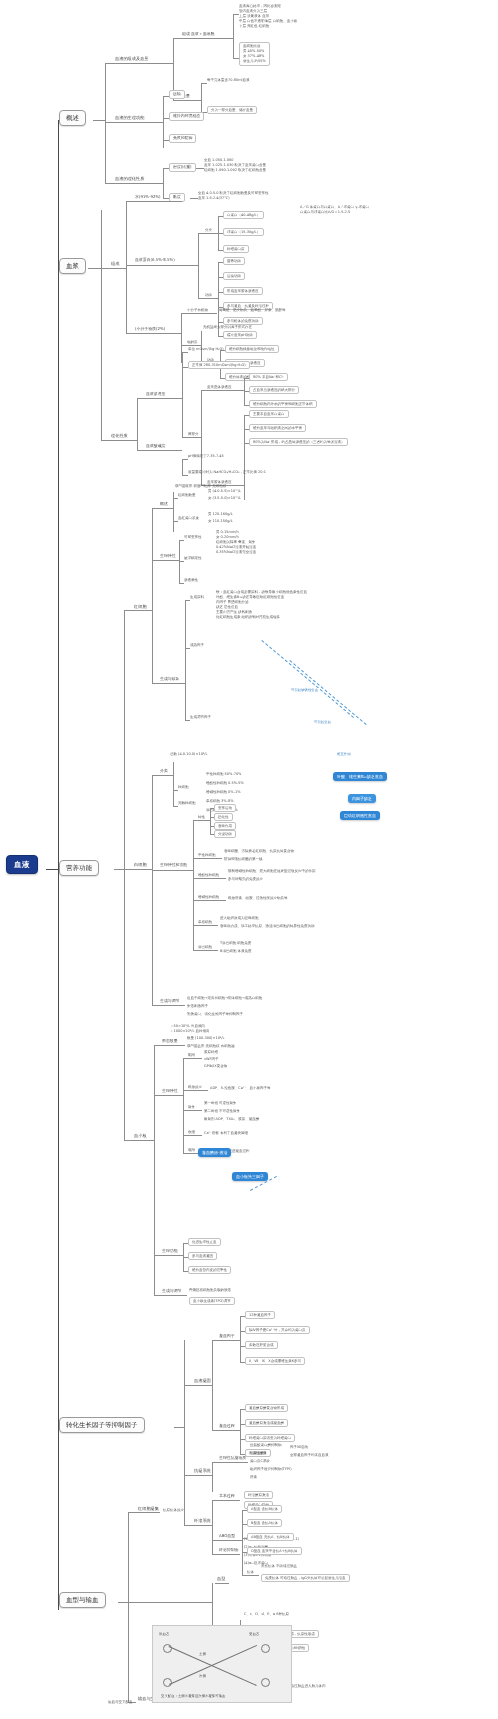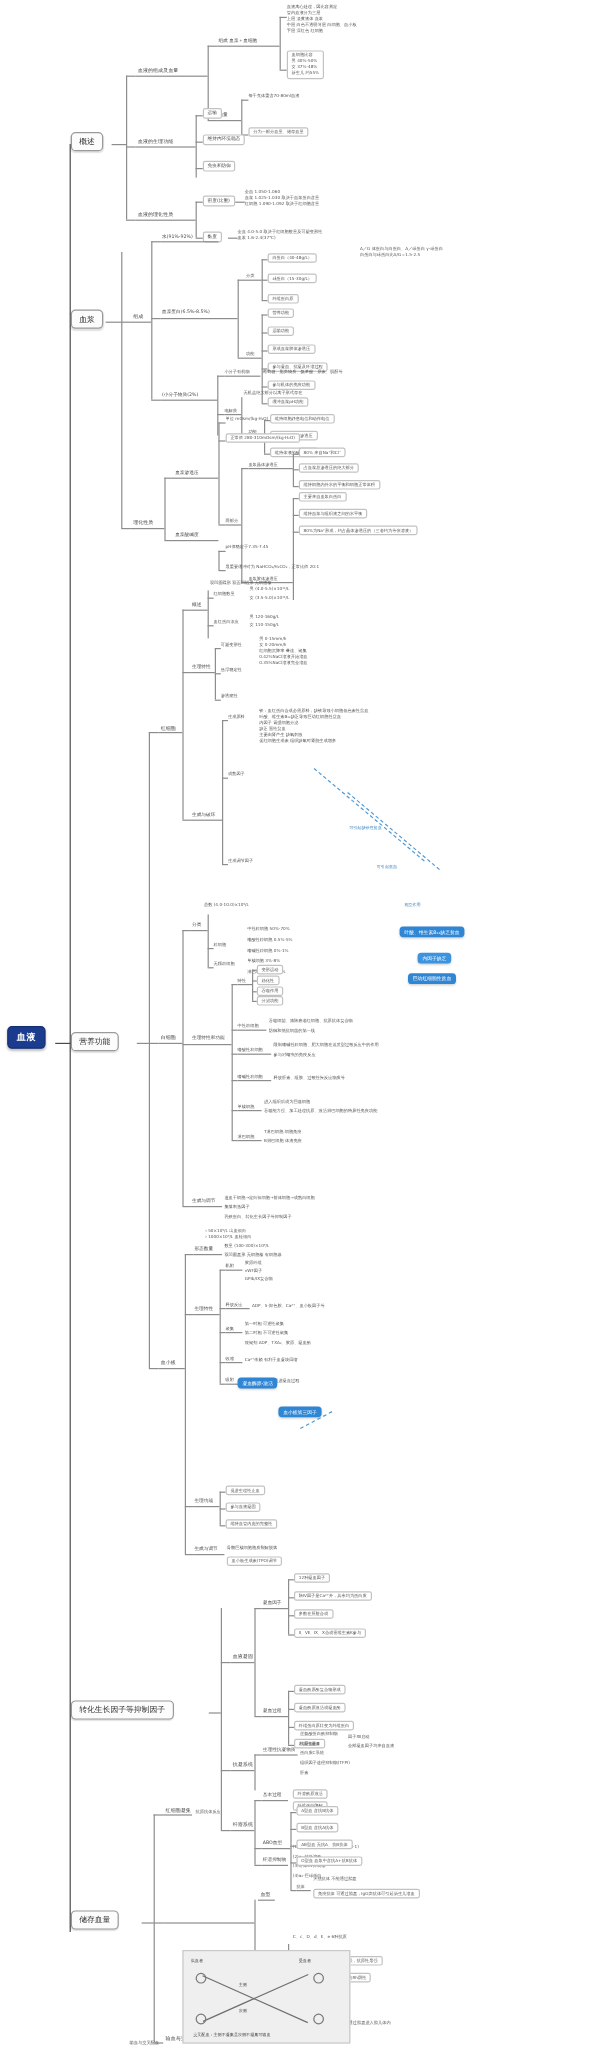--- a/index.html
+++ b/index.html
@@ -593,21 +593,21 @@
   <div class="node lv5 boxed" style="left:244px; top:1491px;">纤溶酶原激活</div>
   <div class="node lv5 boxed" style="left:244px; top:1501px;">纤维蛋白降解</div>
   <div class="ln h" style="left:212px; top:1554px; width:6px;"></div>
   <div class="node lv4" style="left:218px; top:1548px;">纤溶抑制物</div>
   <div class="ul" style="left:218px; top:1554px; width:22px;"></div>
   <div class="node lv5" style="left:244px; top:1537px;">(1)纤溶酶原激活物抑制剂-1(PAI-1)</div>
   <div class="node lv5" style="left:244px; top:1545px;">(2)α₂-抗纤溶酶</div>
   <div class="node lv5" style="left:244px; top:1553px;">(3)补体C1抑制物</div>
   <div class="node lv5" style="left:244px; top:1561px;">(4)α₂-巨球蛋白</div>
 
-  <div class="node lv1" style="left:59px; top:1592px;">储存血量</div>
+  <div class="node lv1" style="left:59px; top:1592px;">血型与输血</div>
   <div class="ln h" style="left:118px; top:1602px; width:10px;"></div>
   <div class="ln v" style="left:128px; top:1512px; height:190px;"></div>
 
   <div class="ln h" style="left:128px; top:1512px; width:8px;"></div>
   <div class="node lv3" style="left:136px; top:1506px;">红细胞凝集</div>
   <div class="ul" style="left:136px; top:1512px; width:24px;"></div>
   <div class="node lv5" style="left:163px; top:1508px;">抗原抗体反应</div>
 
   <div class="ln h" style="left:128px; top:1602px; width:8px;"></div>
   <div class="node lv3" style="left:215px; top:1576px;">血型</div>

